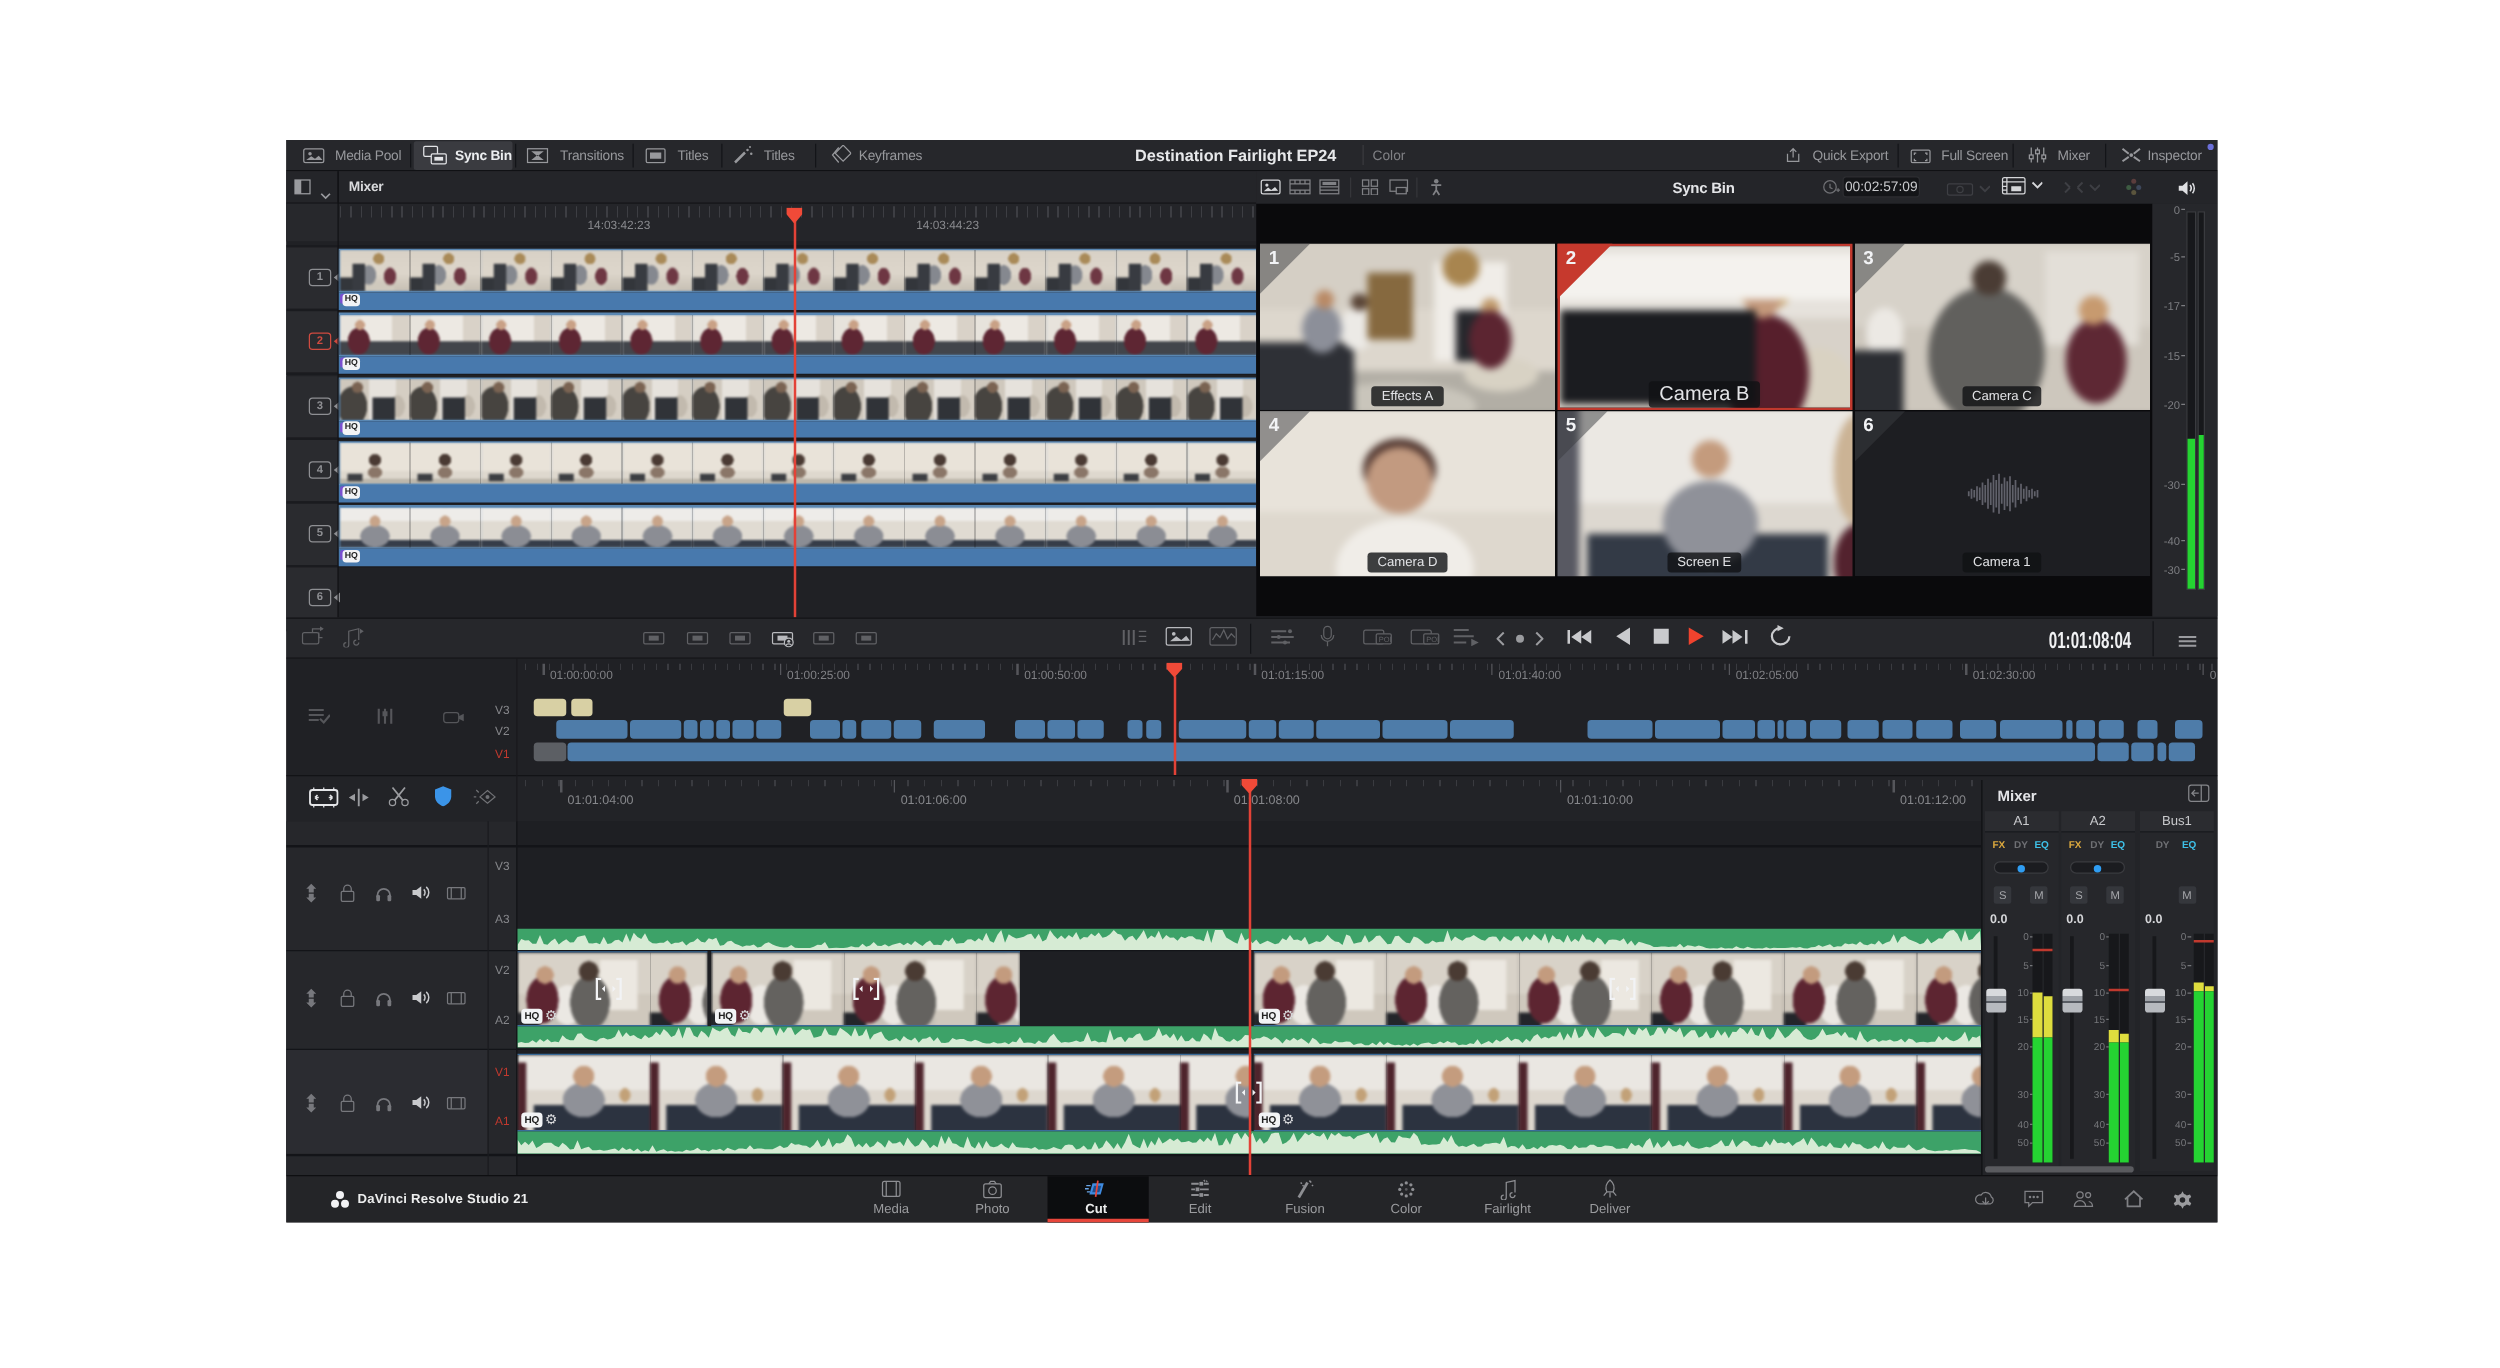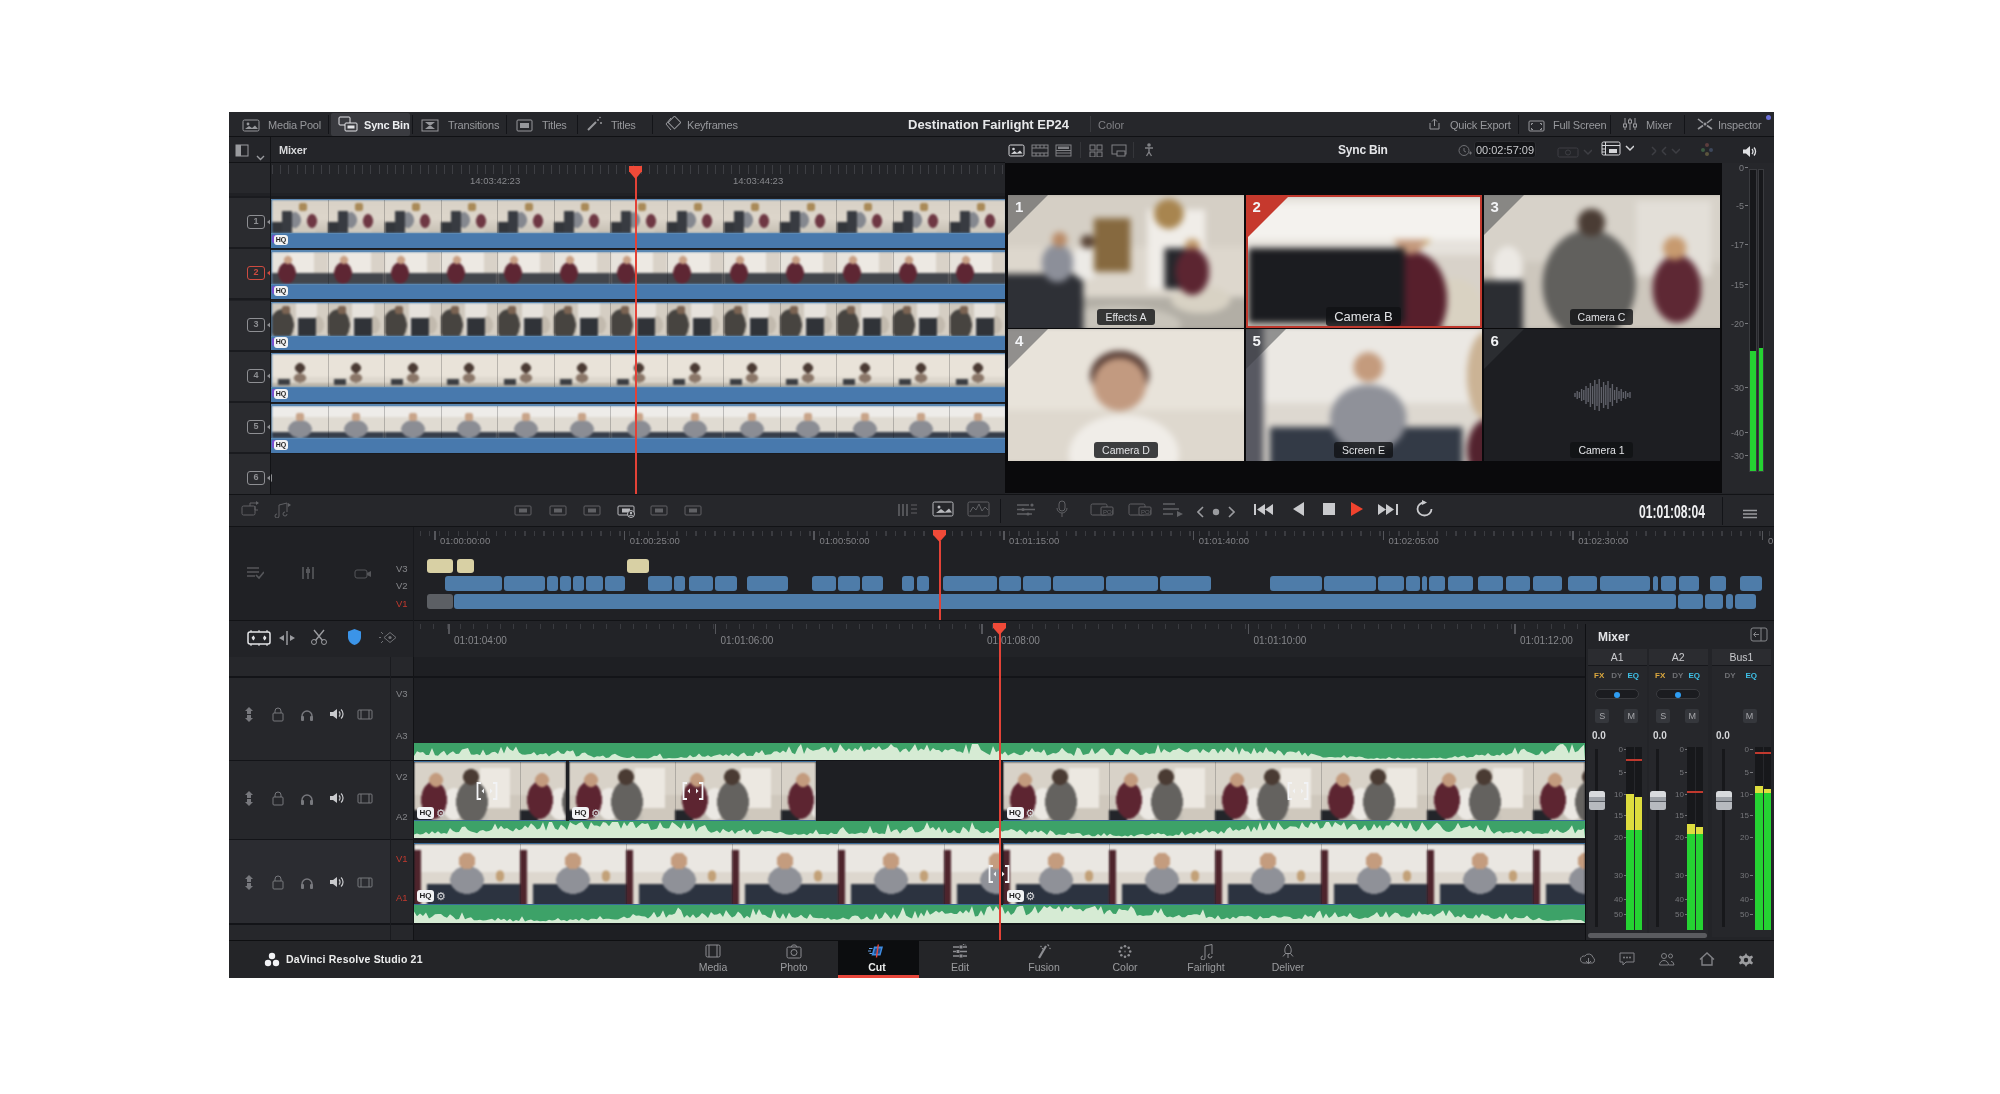--- a/index.html
+++ b/index.html
@@ -301,21 +301,21 @@
       <div style="left:0;top:0;width:100%;height:100%;transform:scale(1.07);filter:blur(2.8px);background:radial-gradient(circle 14px at 158px 22px, #a8854f 98%, transparent),radial-gradient(ellipse 16px 22px at 180px 76px, #5c2531 98%, transparent),radial-gradient(circle 7px at 180px 52px, #c09a6c 98%, transparent),linear-gradient(#26272c,#26272c) 154px 54px/26px 38px no-repeat,linear-gradient(#f0ede8,#f0ede8) 138px 18px/54px 74px no-repeat,linear-gradient(#86693f,#86693f) 88px 26px/34px 50px no-repeat,radial-gradient(circle 7px at 56px 46px, #b98a66 98%, transparent),radial-gradient(ellipse 15px 18px at 54px 68px, #8c8f99 98%, transparent),radial-gradient(circle 6.5px at 82px 48px, #5a4537 98%, transparent),radial-gradient(ellipse 13px 16px at 80px 68px, #eceae6 98%, transparent),linear-gradient(#2e3036,#2e3036) 0px 78px/78px 55px no-repeat,radial-gradient(ellipse 28px 13px at 188px 102px, #d8d2c4 98%, transparent),radial-gradient(ellipse 60px 18px at 110px 126px, #c9c5bb 98%, transparent),linear-gradient(180deg,#d5cfc5 0 40%,#ddd7cd 40% 75%,#b2aea5 75%);"></div>
     </div>
 <div style="left:779px;top:83px;width:0;height:0;border-right:40px solid transparent;border-top:40px solid rgba(58,60,64,.5);"></div>
 <div style="left:786px;top:86px;color:#f2f3f5;font-size:15px;font-weight:bold;">1</div>
 <div style="left:779px;top:194.5px;width:236px;text-align:center;"><span style="background:rgba(16,17,20,.8);color:#e2e3e6;font-size:10.5px;padding:2px 8px;border-radius:3px;">Effects A</span></div>
 <div style="left:1016.5px;top:83px;width:236px;height:132.5px;overflow:hidden;border:2px solid #c0392e;">
       <div style="left:0;top:0;width:100%;height:100%;transform:scale(1.07);filter:blur(2.8px);background:linear-gradient(#f4f2ee,#f4f2ee) 0px 10px/236px 34px no-repeat,linear-gradient(#1b1c20,#1b1c20) 8px 52px/146px 70px no-repeat,radial-gradient(circle 13px at 159px 45px, #c3987b 98%, transparent),radial-gradient(ellipse 20px 14px at 161px 38px, #c8a36a 98%, transparent),radial-gradient(ellipse 32px 45px at 162px 100px, #571f2c 98%, transparent),radial-gradient(ellipse 28px 30px at 200px 110px, #d9d2c2 98%, transparent),linear-gradient(180deg,#e6e2dc 0 45%,#d8d2c9 45%);"></div>
     </div>
 <div style="left:1016.5px;top:83px;width:0;height:0;border-right:44px solid transparent;border-top:44px solid #c6392d;"></div>
 <div style="left:1023.5px;top:86px;color:#f2f3f5;font-size:15px;font-weight:bold;">2</div>
-<div style="left:1016.5px;top:194.5px;width:236px;text-align:center;"><span style="background:rgba(16,17,20,.8);color:#e2e3e6;font-size:13px;padding:2px 8px;border-radius:3px;">Camera B</span></div>
+<div style="left:1016.5px;top:194.5px;width:236px;text-align:center;"><span style="background:rgba(16,17,20,.8);color:#e2e3e6;font-size:16px;padding:2px 8px;border-radius:3px;">Camera B</span></div>
 <div style="left:1254.5px;top:83px;width:236px;height:132.5px;overflow:hidden;">
       <div style="left:0;top:0;width:100%;height:100%;transform:scale(1.07);filter:blur(2.8px);background:radial-gradient(circle 13px at 108px 30px, #4a3c34 98%, transparent),radial-gradient(ellipse 44px 52px at 106px 88px, #61605d 98%, transparent),radial-gradient(circle 11px at 186px 54px, #c79a6f 98%, transparent),radial-gradient(ellipse 23px 32px at 188px 92px, #5e2834 98%, transparent),linear-gradient(#2b2d32,#2b2d32) 0px 84px/44px 49px no-repeat,radial-gradient(ellipse 14px 20px at 30px 72px, #ece9e4 98%, transparent),linear-gradient(#e3dfd8,#e3dfd8) 150px 10px/70px 70px no-repeat,linear-gradient(180deg,#d7d2c9 0 50%,#cdc7bd 50%);"></div>
     </div>
 <div style="left:1254.5px;top:83px;width:0;height:0;border-right:40px solid transparent;border-top:40px solid rgba(58,60,64,.5);"></div>
 <div style="left:1261.5px;top:86px;color:#f2f3f5;font-size:15px;font-weight:bold;">3</div>
 <div style="left:1254.5px;top:194.5px;width:236px;text-align:center;"><span style="background:rgba(16,17,20,.8);color:#e2e3e6;font-size:10.5px;padding:2px 8px;border-radius:3px;">Camera C</span></div>
 <div style="left:779px;top:216.5px;width:236px;height:132.5px;overflow:hidden;">
       <div style="left:0;top:0;width:100%;height:100%;transform:scale(1.07);filter:blur(2.8px);background:radial-gradient(circle 25px at 112px 56px, #c29a80 98%, transparent),radial-gradient(ellipse 40px 34px at 112px 48px, #513730 68%, transparent 69%),radial-gradient(ellipse 52px 38px at 116px 122px, #f0ede8 98%, transparent),linear-gradient(180deg,#e8e3da 0 60%,#ded8ce 60%);"></div>
     </div>
 <div style="left:779px;top:216.5px;width:0;height:0;border-right:40px solid transparent;border-top:40px solid rgba(58,60,64,.5);"></div>

